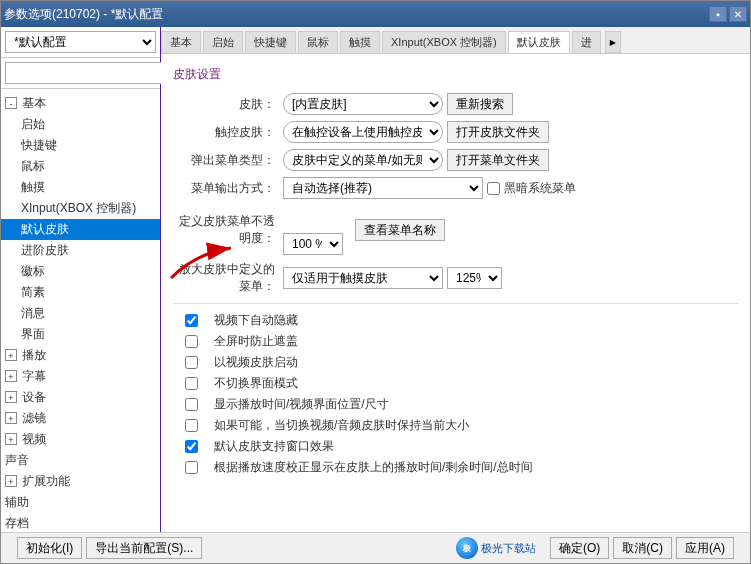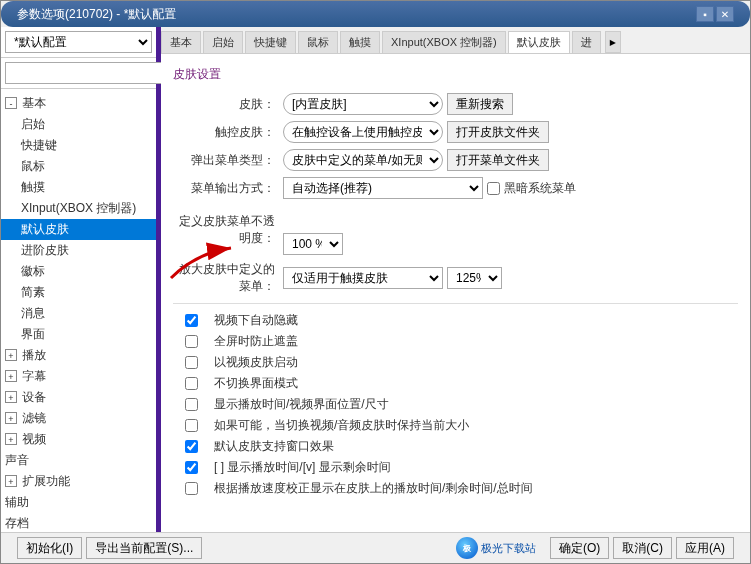--- a/index.html
+++ b/index.html
@@ -11,27 +11,26 @@
       background: #f0f0f0;
       border: 1px solid #888;
       display: flex;
       flex-direction: column;
       overflow: hidden;
     }
     
     .title-bar {
       background: linear-gradient(to bottom, #4a6fa5, #2d5a8e);
       color: white;
-      padding: 4px 16px;
+      padding: 4px 3px;
       display: flex;
       align-items: center;
       justify-content: space-between;
       height: 26px;
       flex-shrink: 0;
-      border-radius: 12px;
     }
     
     .title-bar-text {
       font-size: 12px;
       color: white;
     }
     
     .title-bar-controls {
       display: flex;
       gap: 2px;
@@ -52,21 +51,21 @@
     
     .content-area {
       display: flex;
       flex: 1;
       overflow: hidden;
     }
     
     .left-panel {
       width: 160px;
       background: white;
-      border-right: 5px solid #4c1d95;
+      border-right: 1px solid #4c1d95;
       display: flex;
       flex-direction: column;
       flex-shrink: 0;
     }
     
     .profile-dropdown-container {
       padding: 4px;
       display: flex;
       align-items: center;
       border-bottom: 1px solid #ccc;
@@ -420,20 +419,21 @@
           </div>
         </div>
 
         <div class="form-row">
           <span class="form-label">定义皮肤菜单不透明度：</span>
           <div class="form-row-inline">
             <select class="form-control percent-select">
               <option>100 %</option>
             </select>
             <span style="width:4px;"></span>
+            <button class="btn">查看菜单名称</button>
           </div>
         </div>
 
         <div class="form-row">
           <span class="form-label">放大皮肤中定义的菜单：</span>
           <div class="form-row-inline">
             <select class="form-control" style="width:160px;">
               <option>仅适用于触摸皮肤</option>
             </select>
             <select class="form-control" style="width:55px;">
@@ -465,24 +465,20 @@
             <input type="checkbox" style="">
             <span class="checkbox-label">显示播放时间/视频界面位置/尺寸</span>
           </div>
           <div class="checkbox-row">
             <input type="checkbox" style="">
             <span class="checkbox-label">如果可能，当切换视频/音频皮肤时保持当前大小</span>
           </div>
           <div class="checkbox-row">
             <input type="checkbox" checked="" style="">
             <span class="checkbox-label">默认皮肤支持窗口效果</span>
-          </div>
-          <div class="checkbox-row">
-            <input type="checkbox" checked="" style="">
-            <span class="checkbox-label">[ ] 显示播放时间/[v] 显示剩余时间</span>
           </div>
           <div class="checkbox-row">
             <input type="checkbox" style="">
             <span class="checkbox-label">根据播放速度校正显示在皮肤上的播放时间/剩余时间/总时间</span>
           </div>
         </div>
       </div>
     </div>
   </div>
 

